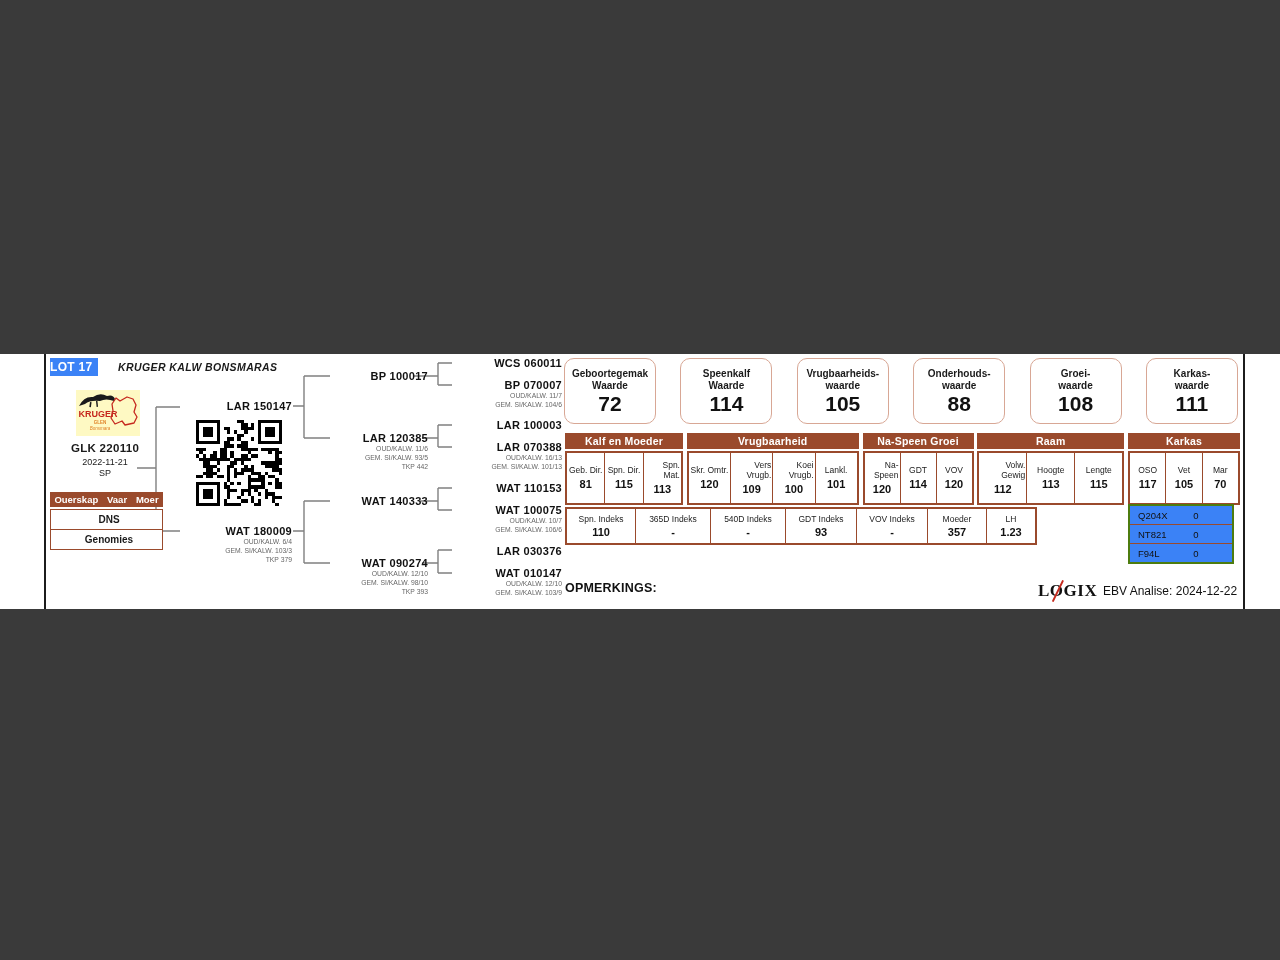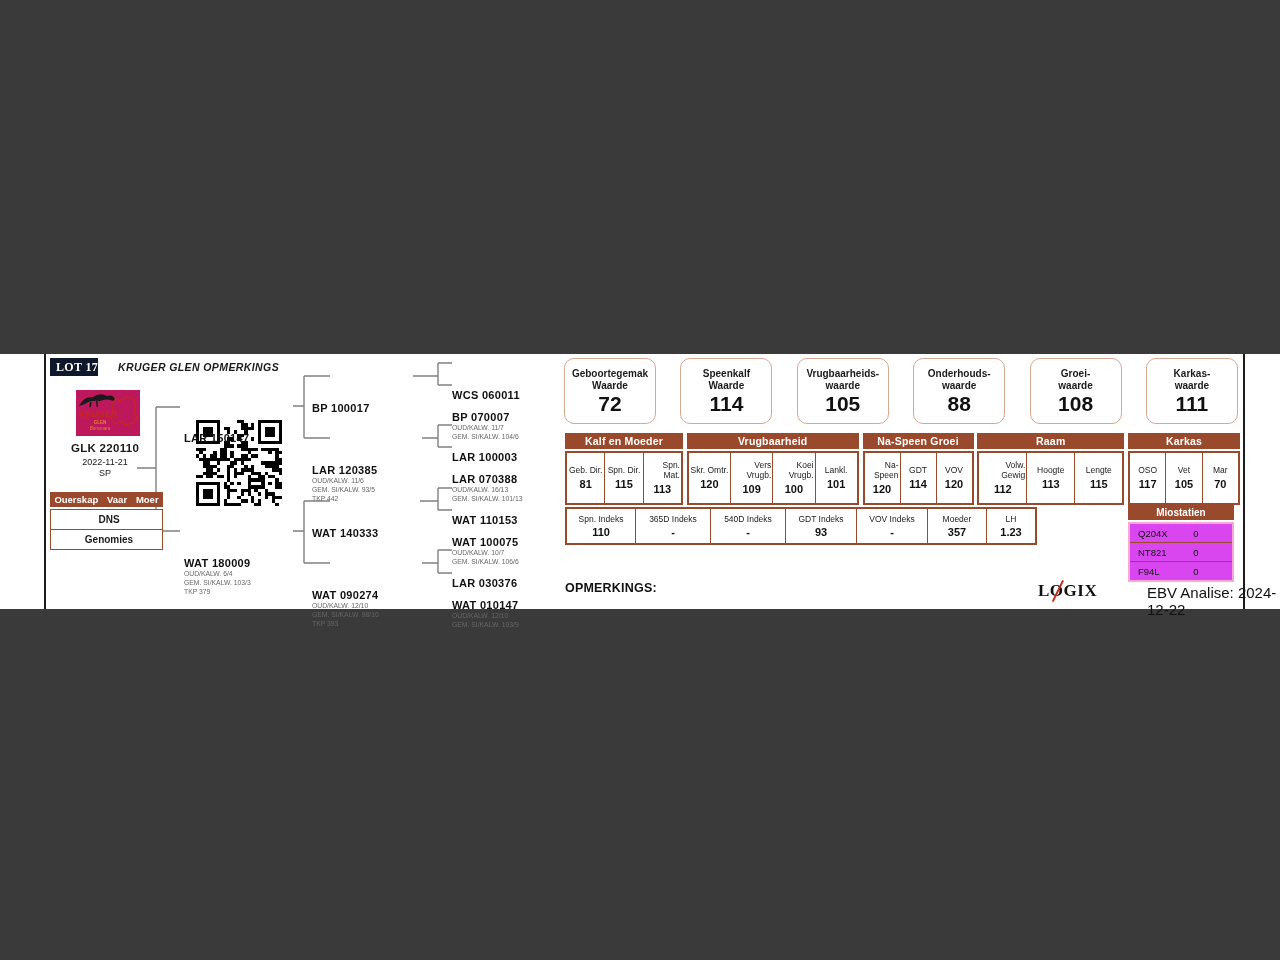--- a/index.html
+++ b/index.html
@@ -6,36 +6,36 @@
   body{
     width:1280px;height:960px;position:relative;overflow:hidden;
     background:#3a3a3a;
     font-family:"Liberation Sans", sans-serif;
     -webkit-font-smoothing:antialiased;
   }
   .strip{position:absolute;left:0;top:354px;width:1280px;height:255px;background:#ffffff;}
   .page-frame{position:absolute;left:44px;top:0;width:1197px;height:255px;
     border-left:2px solid #1c1c1c;border-right:2px solid #1c1c1c;background:#fff;}
   
-  .lot-box{position:absolute;left:50px;top:4px;width:48px;height:18px;background:#0f172a;
-    color:#fff;font-weight:bold;font-size:12px;text-align:right;line-height:18px;letter-spacing:.3px;font-family:Liberation Serif, serif;}
+  .lot-box{position:absolute;left:50px;top:4px;width:48px;height:18px;background:#3b82f6;
+    color:#fff;font-weight:bold;font-size:12px;text-align:left;line-height:18px;letter-spacing:.3px;}
   .farm-name{position:absolute;left:118px;top:7px;font-weight:bold;font-style:italic;
     font-size:10.5px;color:#1a1a1a;letter-spacing:.4px;}
-  .logo{position:absolute;left:76px;top:36px;width:64px;height:46px;background:#be185d;text-decoration:underline;}
+  .logo{position:absolute;left:76px;top:36px;width:64px;height:46px;background:#fef9c3;text-decoration:underline;}
   .animal-block{position:absolute;left:53px;top:88px;width:104px;text-align:center;color:#1a1a1a;}
   .animal-block .aid{font-weight:bold;font-size:11.5px;letter-spacing:.3px;}
   .animal-block .adate{font-size:9px;margin-top:3px;}
   .animal-block .aflag{font-size:9px;margin-top:1px;}
   .parentage-head{position:absolute;left:50px;top:138px;width:113px;height:15px;background:#9a4a2c;
     color:#fff;font-weight:bold;font-size:9.5px;display:flex;justify-content:space-around;align-items:center;}
   .parentage-box{position:absolute;left:50px;top:155px;width:111px;border:1.5px solid #9a4a2c;background:#fff;text-align:center;}
   .parentage-row{height:19px;line-height:19px;padding-left:5px;font-weight:bold;font-size:10px;color:#1a1a1a;}
   .parentage-row + .parentage-row{border-top:1px solid #9a4a2c;}
   
-  .pnode{position:absolute;text-align:left;color:#111;margin-top:32px;}
+  .pnode{position:absolute;text-align:right;color:#111;}
   .pnode .pid{font-weight:bold;font-size:11px;letter-spacing:.3px;white-space:nowrap;}
   .pnode .pdetail{font-size:6.8px;color:#666;line-height:1.3;margin-top:1px;}
   .ped-lines{position:absolute;left:0;top:0;width:560px;height:255px;}
   
   .qr{position:absolute;left:196px;top:66px;width:86px;height:86px;}
   
   .vrow{position:absolute;left:564px;top:4px;width:674px;display:flex;justify-content:space-between;}
   .vbox{width:88px;height:62px;border:1.5px solid #d8a795;border-radius:10px;background:#fff;
     display:flex;flex-direction:column;align-items:center;justify-content:center;padding:1px;}
   .vbox .vt{font-weight:bold;font-size:10px;line-height:1.18;text-align:center;color:#1a1a1a;}
@@ -51,54 +51,54 @@
   .gcell .val{font-size:11px;font-weight:bold;color:#111;margin-top:2px;}
   
   .idx{position:absolute;left:565px;top:153px;display:flex;border:2px solid #9a4a2c;background:#fff;height:34px;}
   .icell{display:flex;flex-direction:column;align-items:center;justify-content:center;padding:1px;}
   .icell + .icell{border-left:1px solid #9a4a2c;}
   .icell .lbl{font-size:8.5px;color:#222;}
   .icell .val{font-size:11px;font-weight:bold;color:#111;margin-top:2px;}
   
   .mio-head{position:absolute;left:1128px;top:151px;width:106px;height:15px;background:#9a4a2c;
     color:#fff;font-weight:bold;font-size:10px;text-align:center;line-height:15px;}
-  .mio-box{position:absolute;left:1128px;top:168px;width:102px;border:2px solid #f9a8d4;background:#d946ef;}
+  .mio-box{position:absolute;left:1128px;top:150px;width:102px;border:2px solid #4d7c0f;background:#3b82f6;}
   .mio-row{display:flex;height:18px;align-items:center;font-size:9.5px;color:#111;}
   .mio-row + .mio-row{border-top:1px solid #9a4a2c;}
   .mio-row .ml{padding-left:8px;width:55%;}
   .mio-row .mv{width:45%;text-align:left;padding-left:8px;}
   
   .opmerkings{position:absolute;left:565px;top:227px;font-weight:bold;font-size:12.5px;color:#111;letter-spacing:.2px;}
   .logix{position:absolute;left:1038px;top:227px;font-family:"Liberation Serif", serif;
     font-weight:bold;font-size:17px;color:#111;letter-spacing:.5px;}
   .logix-o{position:relative;display:inline-block;}
   .logix-o i{position:absolute;left:52%;top:-8%;width:2px;height:118%;background:#c52a1e;
     transform:rotate(26deg);border-radius:1px;}
-  .ebv-date{position:absolute;left:1147px;top:230px;font-size:15px;color:#111;}
+  .ebv-date{position:absolute;left:1103px;top:230px;font-size:12px;color:#111;}
 </style>
 </head>
 <body>
 
 <div class="strip">
   <div class="page-frame"></div>
 
   <svg class="ped-lines" viewBox="0 0 560 255">
     <g fill="none" stroke="#808080" stroke-width="1.4">
       <path d="M137,114 H156 M156,53 V177 M156,53 H180 M156,177 H180"></path>
       <path d="M293,52 H304 M304,22 V84 M304,22 H330 M304,84 H330"></path>
       <path d="M293,177 H304 M304,147 V209 M304,147 H330 M304,209 H330"></path>
       <path d="M413,22 H438 M438,9 V31 M438,9 H452 M438,31 H452"></path>
       <path d="M422,84 H438 M438,71 V93 M438,71 H452 M438,93 H452"></path>
       <path d="M420,147 H438 M438,134 V156 M438,134 H452 M438,156 H452"></path>
       <path d="M422,209 H438 M438,196 V219 M438,196 H452 M438,219 H452"></path>
     </g>
   </svg>
 
   <div class="lot-box">LOT 17</div>
-  <div class="farm-name">KRUGER GLEN OPMERKINGS</div>
+  <div class="farm-name">KRUGER KALW BONSMARAS</div>
 
   <div class="logo">
     <svg width="64" height="46" viewBox="0 0 64 46">
       <g>
         <path d="M3,16 Q8,6 17,7 Q24,2 31,6 Q37,4 39,9 L38,11 Q30,8 24,11 Q14,10 9,14 Q6,15 3,16 Z" fill="#1a1a1a"></path>
         <rect x="14" y="12" width="1.6" height="5" fill="#1a1a1a" transform="rotate(8 14 12)"></rect>
         <rect x="20" y="11" width="1.4" height="6" fill="#1a1a1a" transform="rotate(-6 20 11)"></rect>
       </g>
       <path d="M36,14 l4,-6 4,3 7,-4 6,2 3,6 -2,7 3,5 -3,6 -9,2 -3,-4 -7,3 -4,-6 2,-7 z" fill="none" stroke="#c5281e" stroke-width="1.3" stroke-linejoin="round"></path>
       <text x="22" y="27" text-anchor="middle" font-size="9" font-weight="bold" fill="#c5281e" font-family="Liberation Sans, sans-serif">KRUGER</text>

